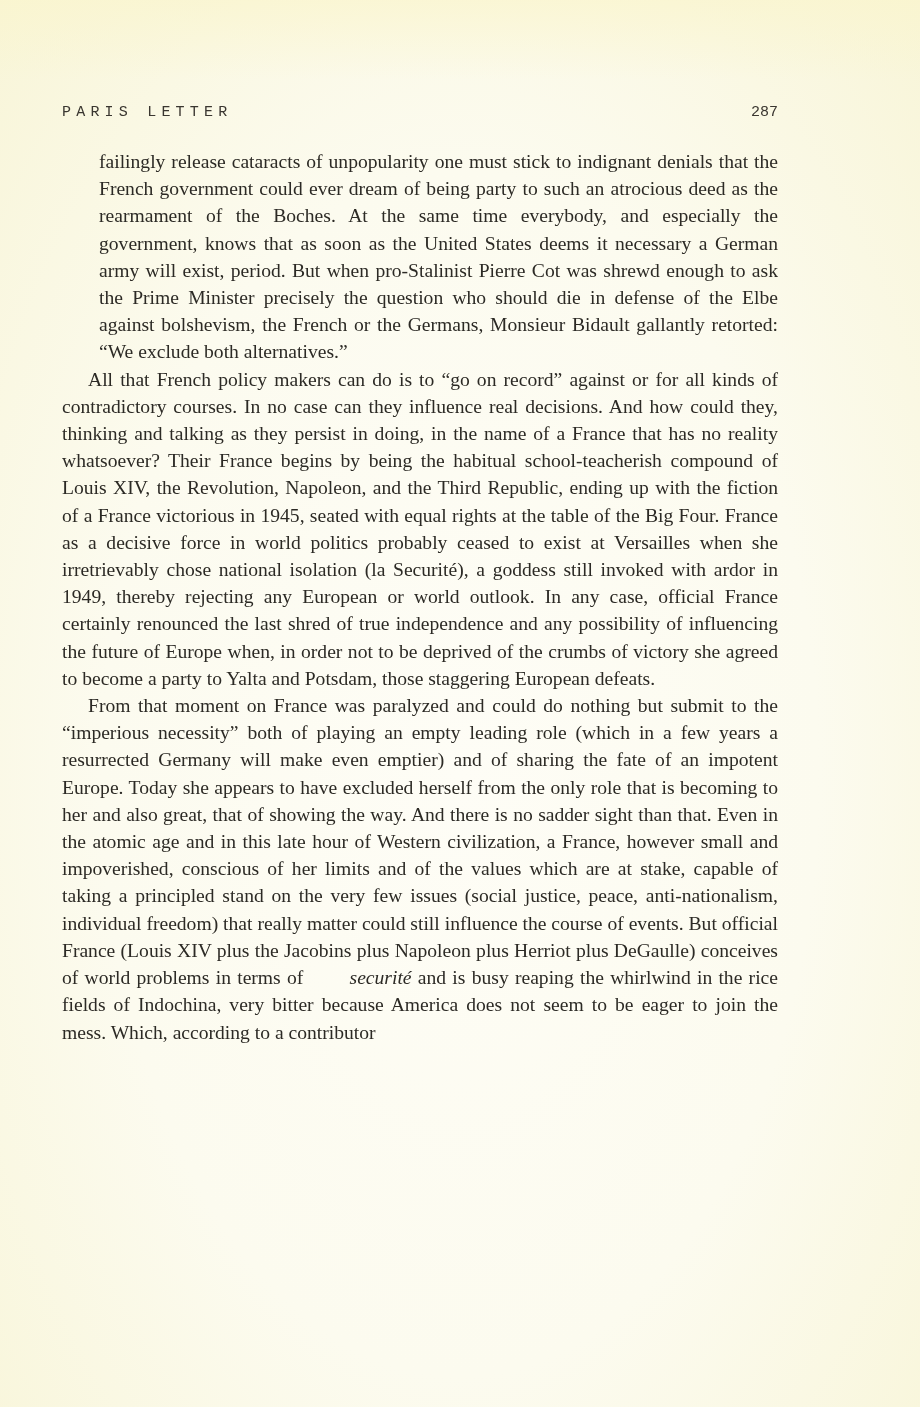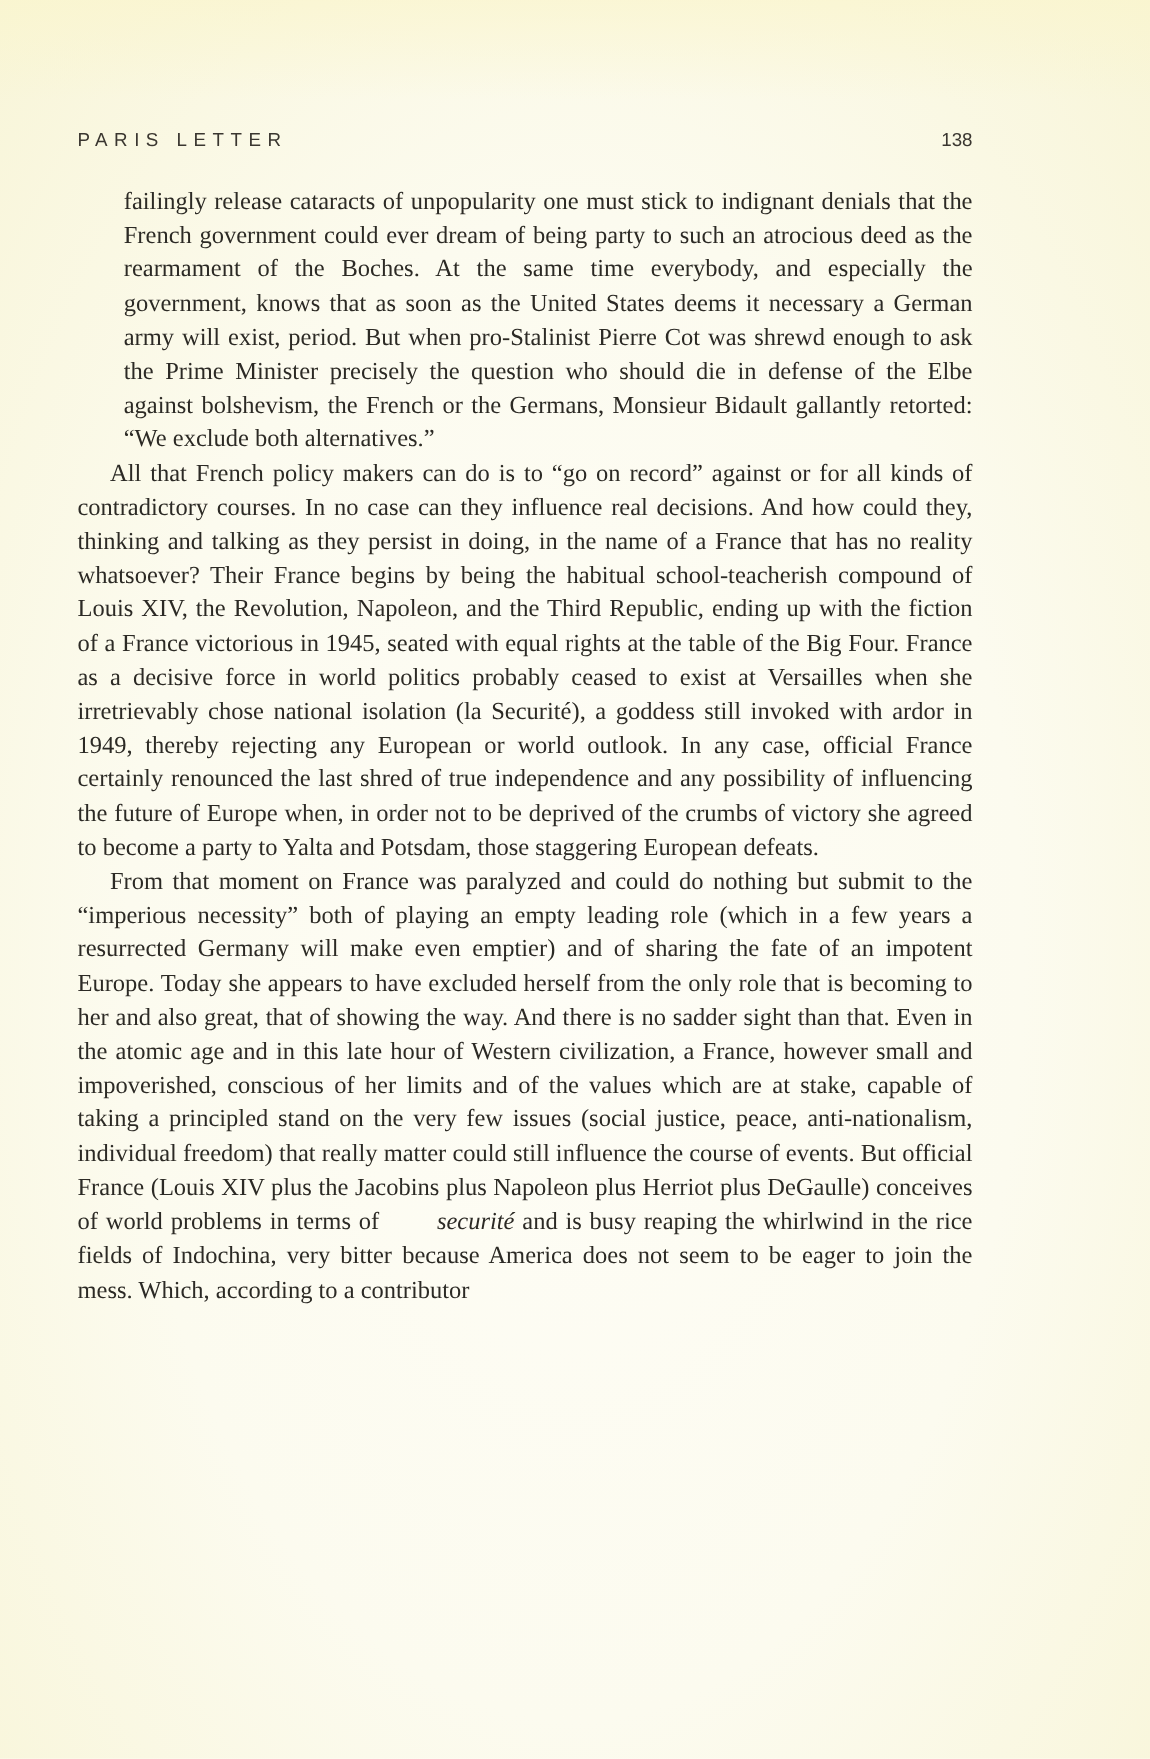--- a/index.html
+++ b/index.html
@@ -10,21 +10,21 @@
     color: #2c2a25;
     font-family: "Liberation Serif", "DejaVu Serif", serif;
   }
   .page-top-tint {
     position: absolute; left: 0; top: 0; width: 920px; height: 80px;
     background: linear-gradient(to bottom, rgba(250,245,205,0.7), rgba(250,245,205,0));
   }
   .running-head {
     position: absolute; left: 62px; top: 104px; width: 716px;
     display: flex; justify-content: space-between; align-items: flex-end;
-    font-family: Liberation Sans, sans-serif;
+    font-family: Liberation Mono, monospace;
     font-size: 15px; color: #3a3630;
   }
   .running-head .title { letter-spacing: 5.2px; }
   .running-head .folio { font-size: 15px; letter-spacing: 0; }
   .text-block {
     position: absolute; left: 62px; top: 148px; width: 716px;
     font-size: 19.6px; line-height: 27.2px;
     text-align: justify;
   }
   .text-block p { margin: 0; }
@@ -32,20 +32,20 @@
   .text-block p.first { text-indent: 0; margin-left: 37px; }
   .ital { font-style: italic; margin-left: 40px; }
 </style>
 </head>
 <body>
 
 <div class="page-top-tint"></div>
 
 <div class="running-head">
   <span class="title">PARIS LETTER</span>
-  <span class="folio">138</span>
+  <span class="folio">287</span>
 </div>
 
 <div class="text-block">
   <p class="first">failingly release cataracts of unpopularity one must stick to indignant denials that the French government could ever dream of being party to such an atrocious deed as the rearmament of the Boches. At the same time everybody, and especially the government, knows that as soon as the United States deems it necessary a German army will exist, period. But when pro-Stalinist Pierre Cot was shrewd enough to ask the Prime Minister precisely the question who should die in defense of the Elbe against bolshevism, the French or the Germans, Monsieur Bidault gallantly retorted: “We exclude both alternatives.”</p>
   <p class="indent">All that French policy makers can do is to “go on record” against or for all kinds of contradictory courses. In no case can they influence real decisions. And how could they, thinking and talking as they persist in doing, in the name of a France that has no reality whatsoever? Their France begins by being the habitual school-teacherish compound of Louis XIV, the Revolution, Napoleon, and the Third Republic, ending up with the fiction of a France victorious in 1945, seated with equal rights at the table of the Big Four. France as a decisive force in world politics probably ceased to exist at Versailles when she irretrievably chose national isolation (la Securité), a goddess still invoked with ardor in 1949, thereby rejecting any European or world outlook. In any case, official France certainly renounced the last shred of true independence and any possibility of influencing the future of Europe when, in order not to be deprived of the crumbs of victory she agreed to become a party to Yalta and Potsdam, those staggering European defeats.</p>
   <p class="indent"><span>From that moment on France was paralyzed and could do nothing but submit to the “imperious necessity” both of playing an empty leading role (which in a few years a resurrected Germany will make even emptier) and of sharing the fate of an impotent Europe. Today she appears to have excluded herself from the only role that is becoming to her and also great, that of showing the way. And there is no sadder sight than that. Even in the atomic age and in this late hour of Western civilization, a France, however small and impoverished, conscious of her limits and of the values which are at stake, capable of taking a principled stand on the very few issues (social justice, peace, anti-nationalism, individual freedom) that really matter could still influence the course of events. But official France (Louis XIV plus the Jacobins plus Napoleon plus Herriot plus DeGaulle) conceives of world problems in terms of </span><span class="ital">securité</span><span> and is busy reaping the whirlwind in the rice fields of Indochina, very bitter because America does not seem to be eager to join the mess. Which, according to a contributor</span></p>
 </div>
 
 </body></html>

